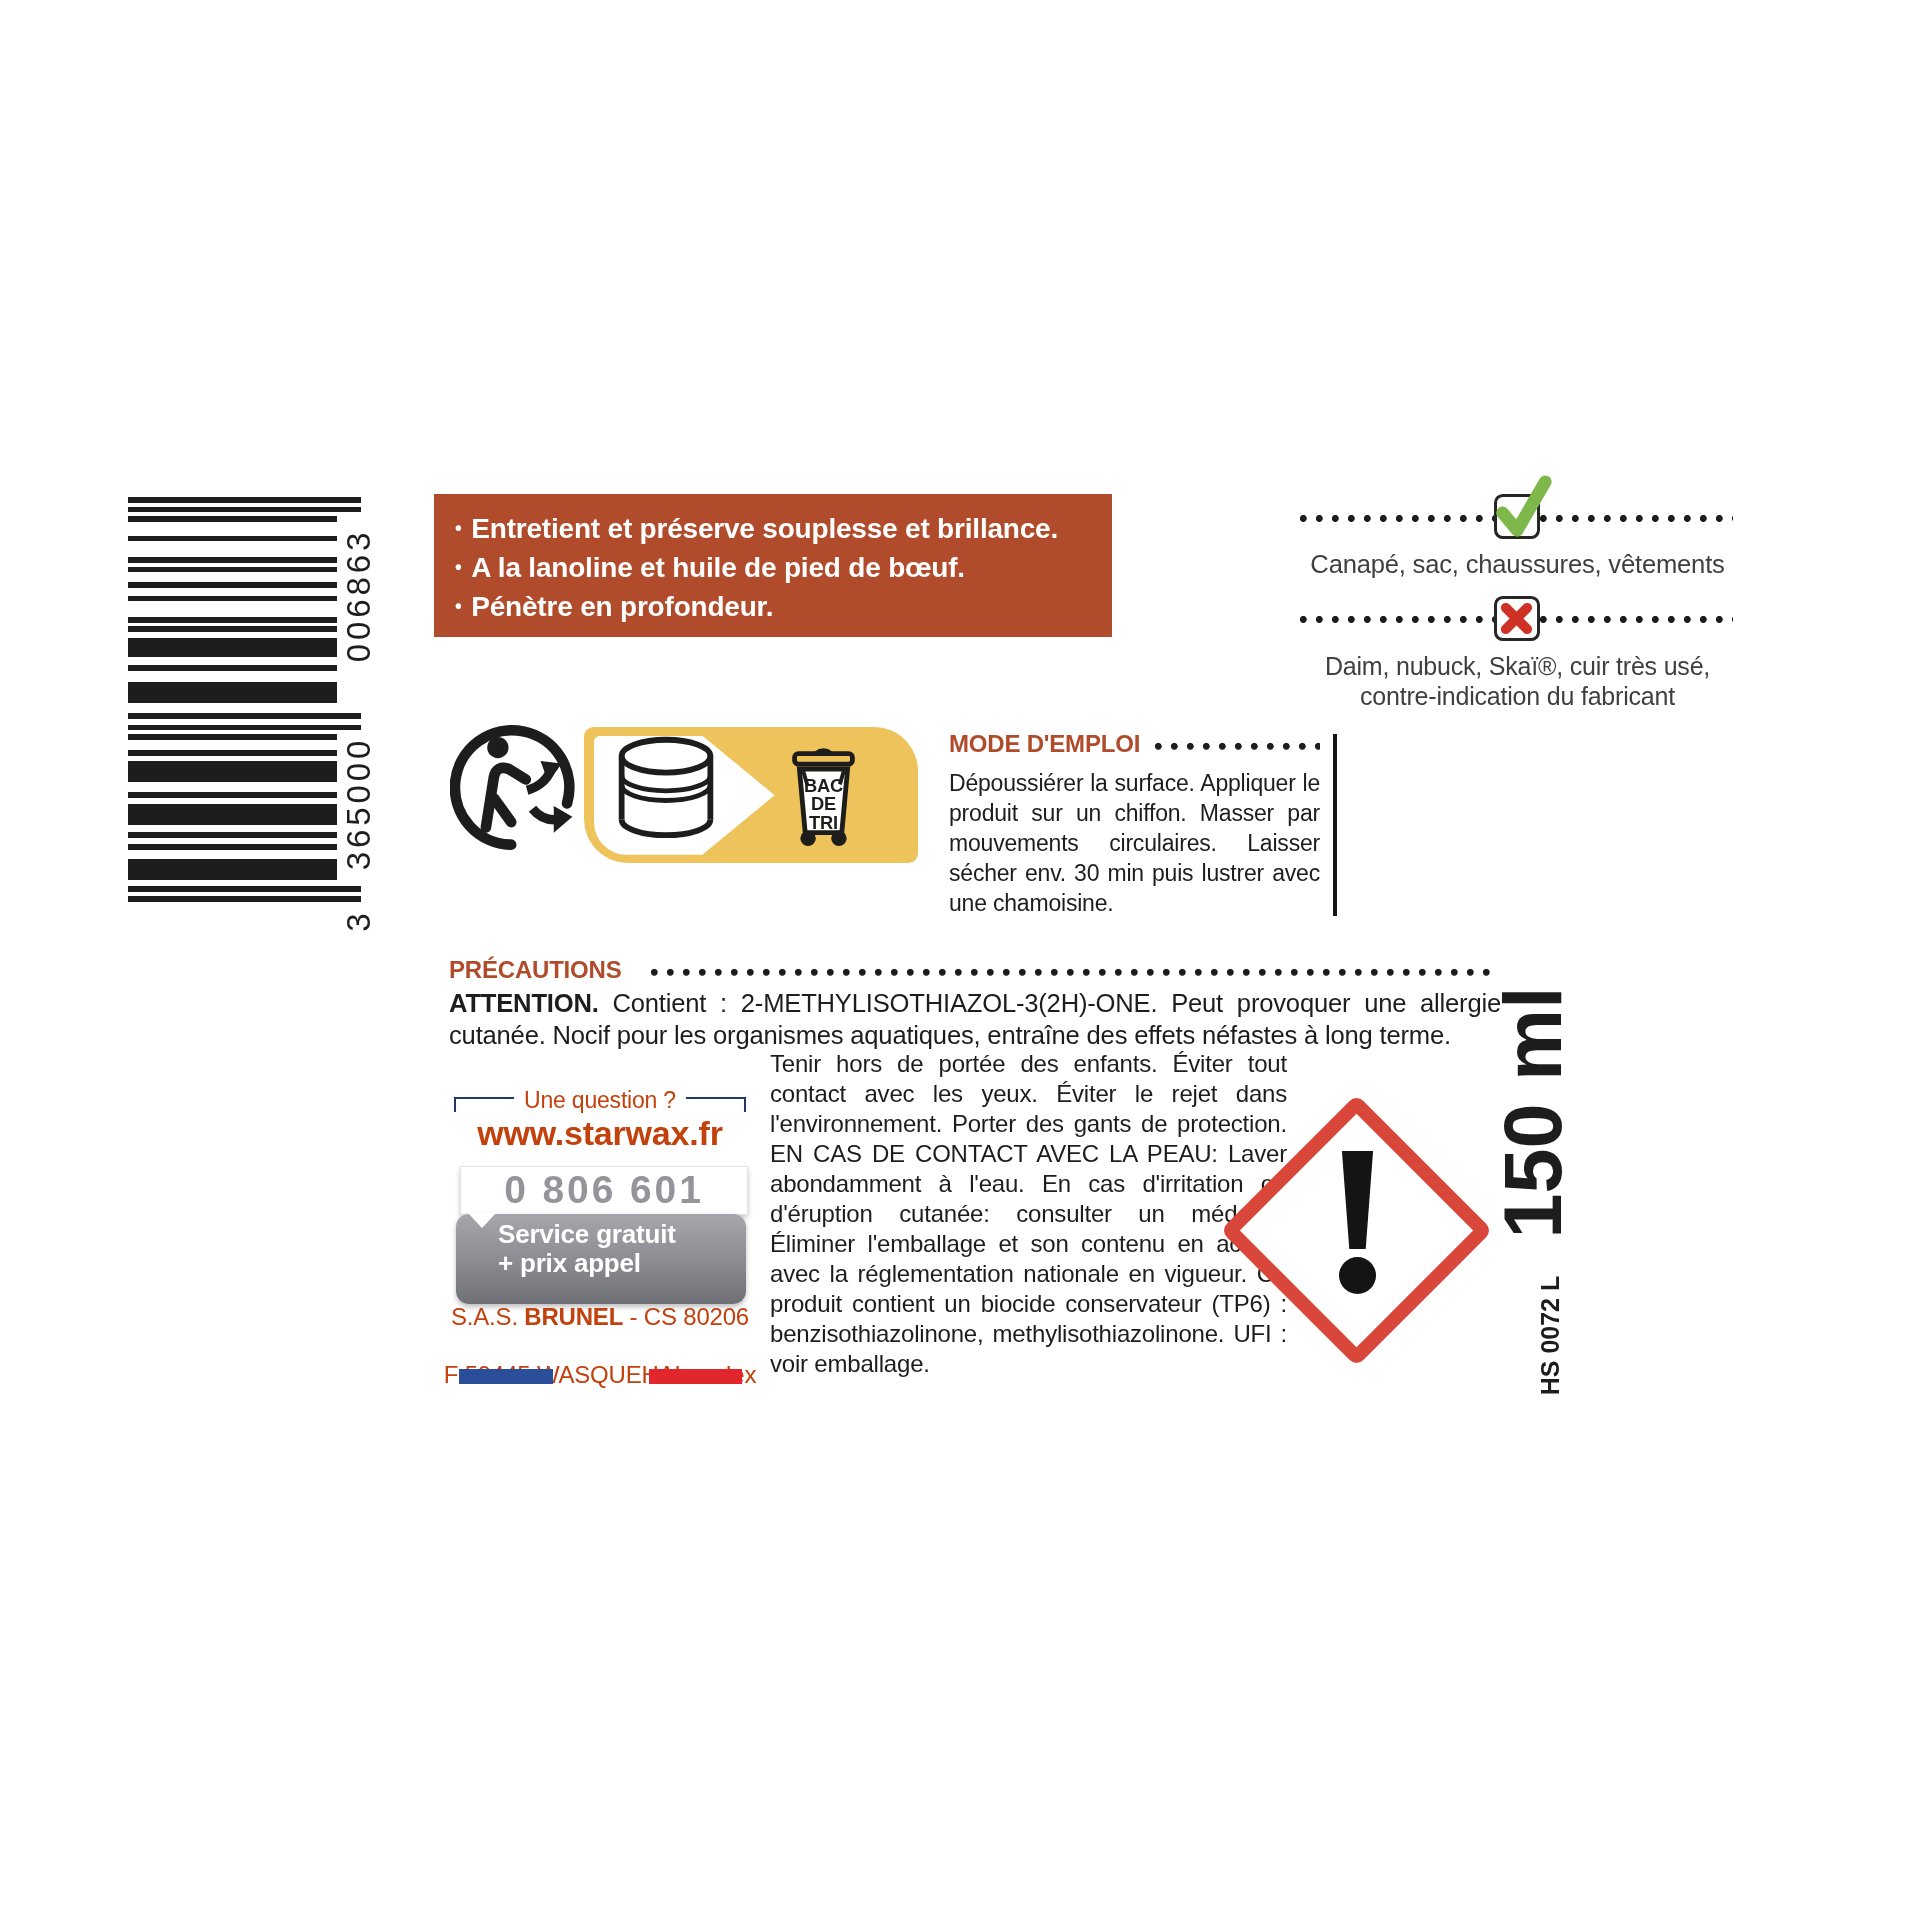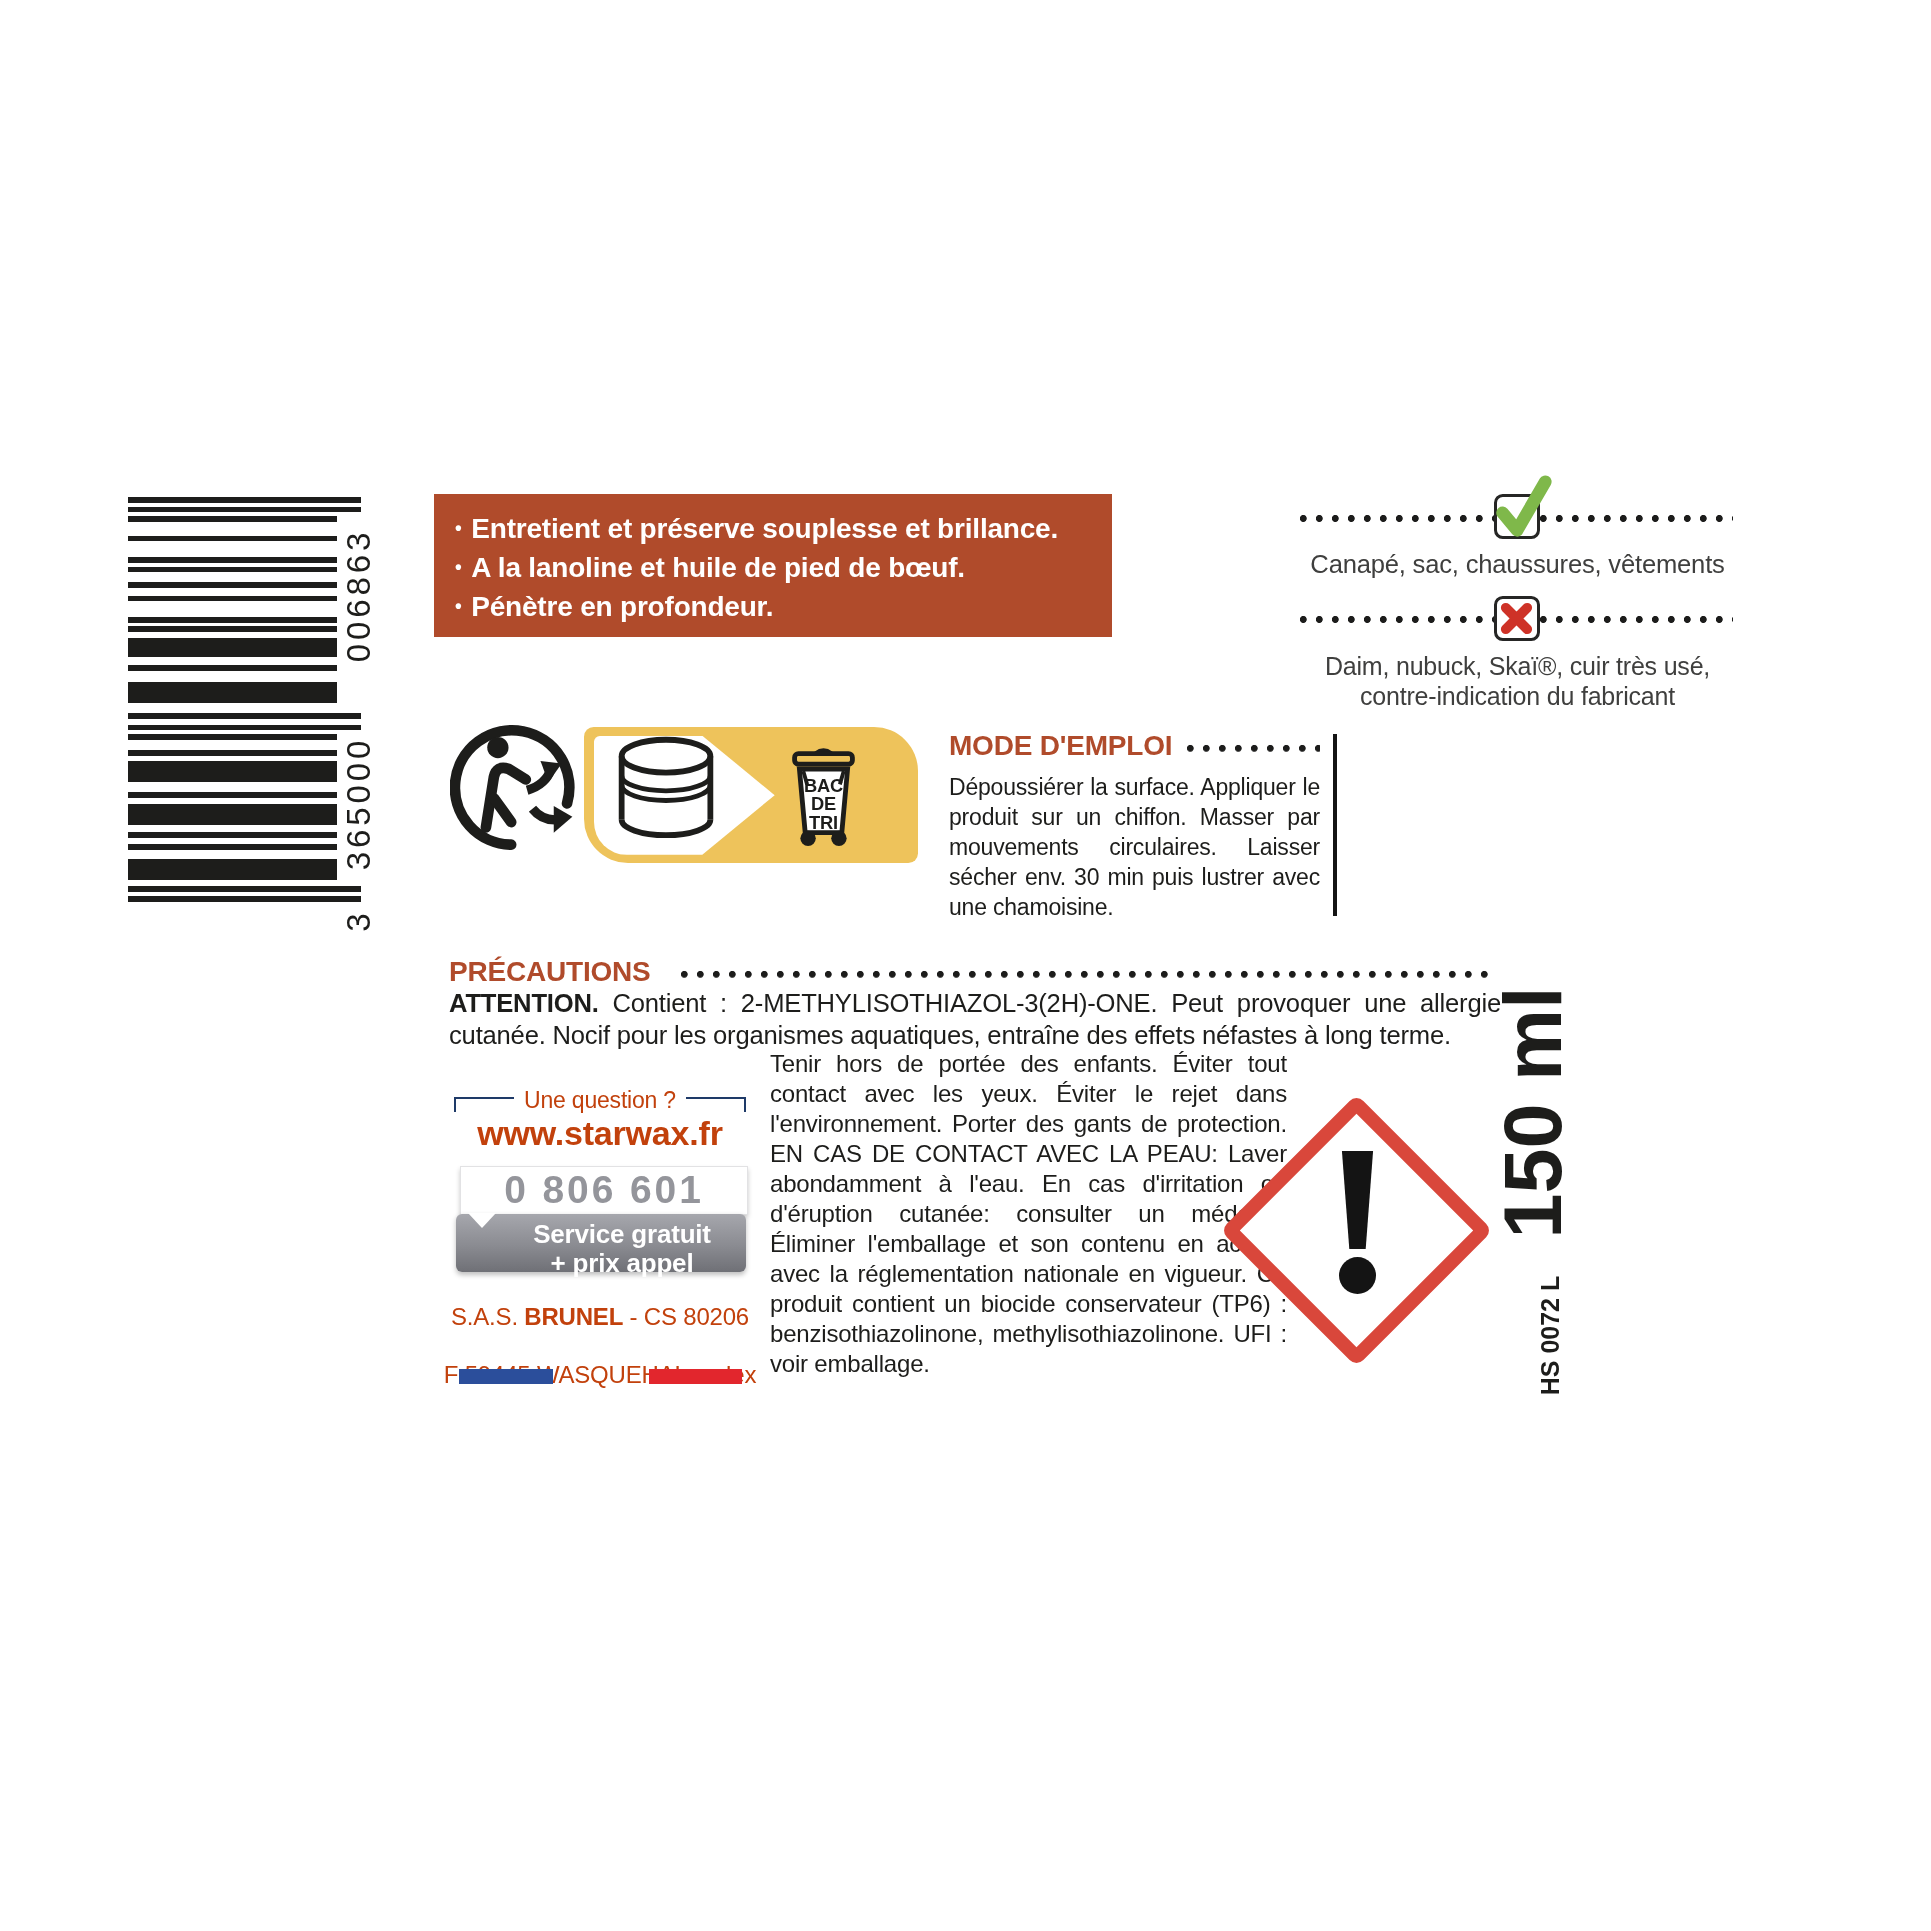--- a/index.html
+++ b/index.html
@@ -43,21 +43,21 @@
              border-radius:9.7px 44px 9.7px 44px;}
   .tri-white{position:absolute;left:9.7px;top:8.7px;width:181px;height:119px;background:#ffffff;
              border-radius:5.8px 0 0 33px;
              clip-path:polygon(0 0,60% 0,100% 50%,60% 100%,0 100%);}
   .jar{position:absolute;left:31px;top:5.8px;width:102px;height:108px;}
   .bin{position:absolute;left:198px;top:15.4px;width:83px;height:106px;}
   .bin text{font-family:"Liberation Sans",sans-serif;font-weight:bold;fill:#1d1d1b;}
 
   
   .rust{color:#b04b2b;}
-  .sec-title{font-weight:bold;font-size:28px;white-space:nowrap;}
+  .sec-title{font-weight:bold;font-size:24px;white-space:nowrap;}
   .modecol{position:absolute;left:949px;top:730px;width:371px;}
   .recocol{position:absolute;left:1352px;top:730px;width:350px;}
   .hrow{display:flex;align-items:center;gap:13.5px;}
   .hdots{flex:1;height:8.7px;margin-top:3.9px;
          background-image:radial-gradient(circle at 4.3px 4.3px,#1c1c1b 3px,rgba(0,0,0,0) 3.8px);
          background-size:16px 8.7px;background-repeat:repeat-x;}
   .bodytxt{margin-top:9.7px;font-size:23px;line-height:30px;text-align:justify;color:#1d1d1b;}
   .vdivider{position:absolute;left:1333px;top:734px;width:3.9px;height:182px;background:#141414;}
 
   
@@ -72,23 +72,23 @@
   .qcorner{flex:1;height:13.5px;border-top:2.9px solid #1e3a68;margin-top:9.7px;}
   .qcorner.l{border-left:2.9px solid #1e3a68;}
   .qcorner.r{border-right:2.9px solid #1e3a68;}
   .qtext{padding:0 9.7px;font-size:23px;white-space:nowrap;}
   .www{position:absolute;left:454px;top:1114px;width:292px;text-align:center;
        font-size:34px;font-weight:bold;}
   .phonebox{position:absolute;left:460px;top:1166px;width:286px;height:47px;background:#ffffff;
             border:1px solid #e2e2e4;box-shadow:0 2.9px 4.8px rgba(0,0,0,0.22);
             text-align:center;line-height:45px;font-size:39px;font-weight:bold;color:#94959b;
             letter-spacing:2.9px;}
-  .ribbon{position:absolute;left:456px;top:1214px;width:290px;height:58px;border-radius:6px;
+  .ribbon{position:absolute;left:456px;top:1214px;width:290px;height:90px;border-radius:13px;
           background:linear-gradient(180deg,#a6a7ad 0%,#8a8b91 55%,#6f7076 100%);
-          box-shadow:0 2.9px 4.8px rgba(0,0,0,0.25);text-align:center;}
+          box-shadow:0 2.9px 4.8px rgba(0,0,0,0.25);}
   .ribbon::before{content:"";position:absolute;left:11.6px;top:-1px;width:0;height:0;
           border-left:14.5px solid transparent;border-right:14.5px solid transparent;
           border-top:15.4px solid #ffffff;}
   .ribbon .rtxt{padding:5.8px 0 0 42px;color:#ffffff;font-weight:bold;font-size:26px;line-height:29px;}
   .company{position:absolute;left:434px;top:1303px;width:332px;text-align:center;font-size:24px;}
   .company b{font-weight:bold;}
   .address{position:absolute;left:434px;top:1332px;width:332px;text-align:center;font-size:24px;margin-top:29px;}
   .flag{position:absolute;top:1369px;height:14.5px;}
   .flag.b{left:459px;width:94px;background:#2b4e9b;}
   .flag.r{left:649px;width:93px;background:#e2262d;}

